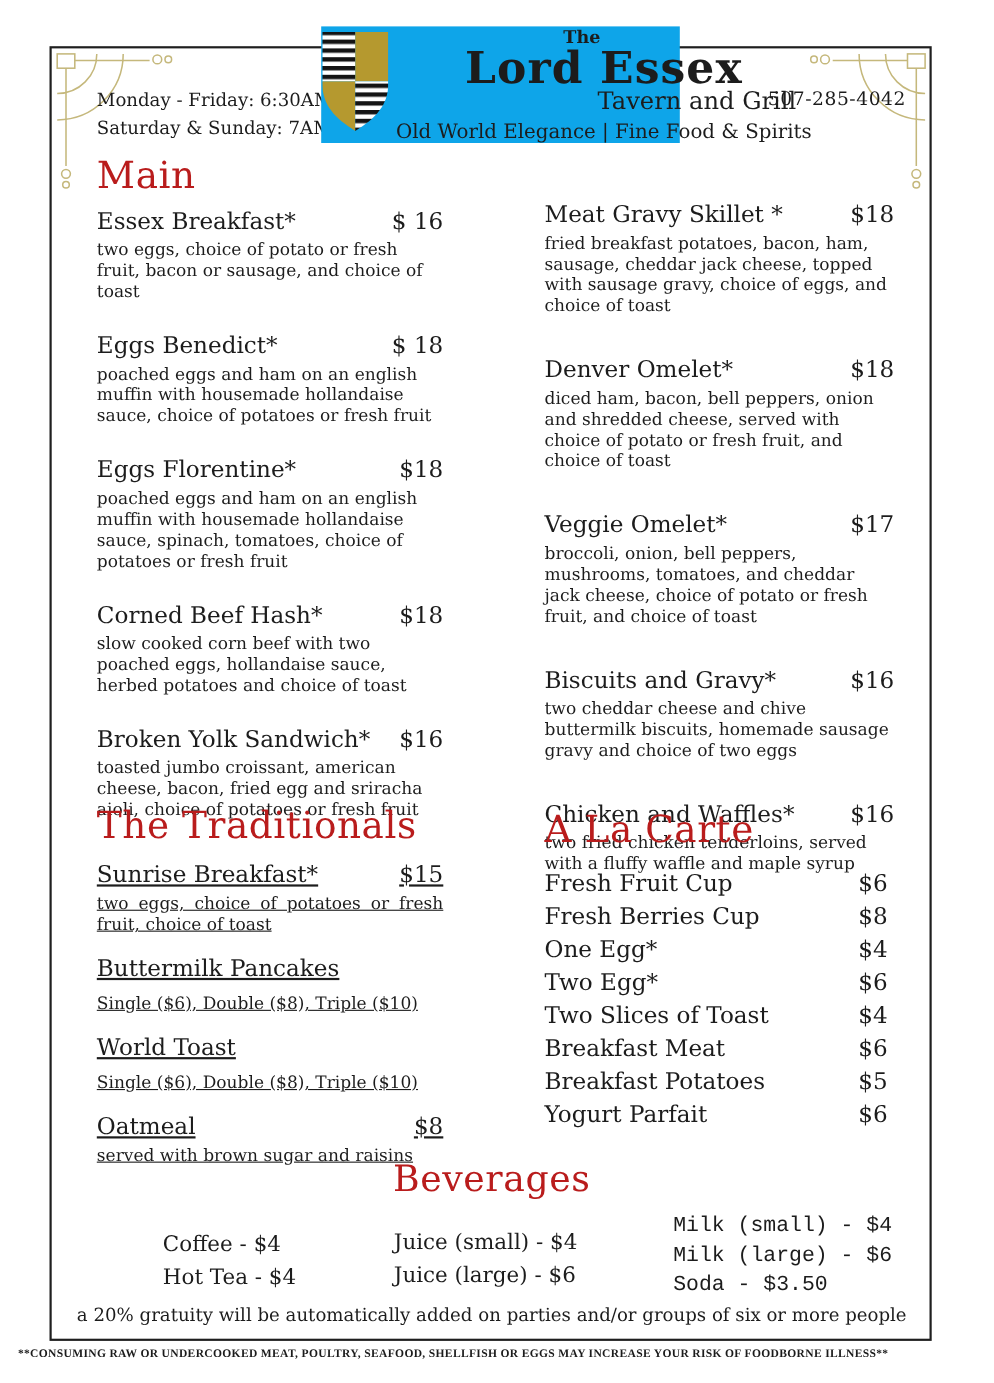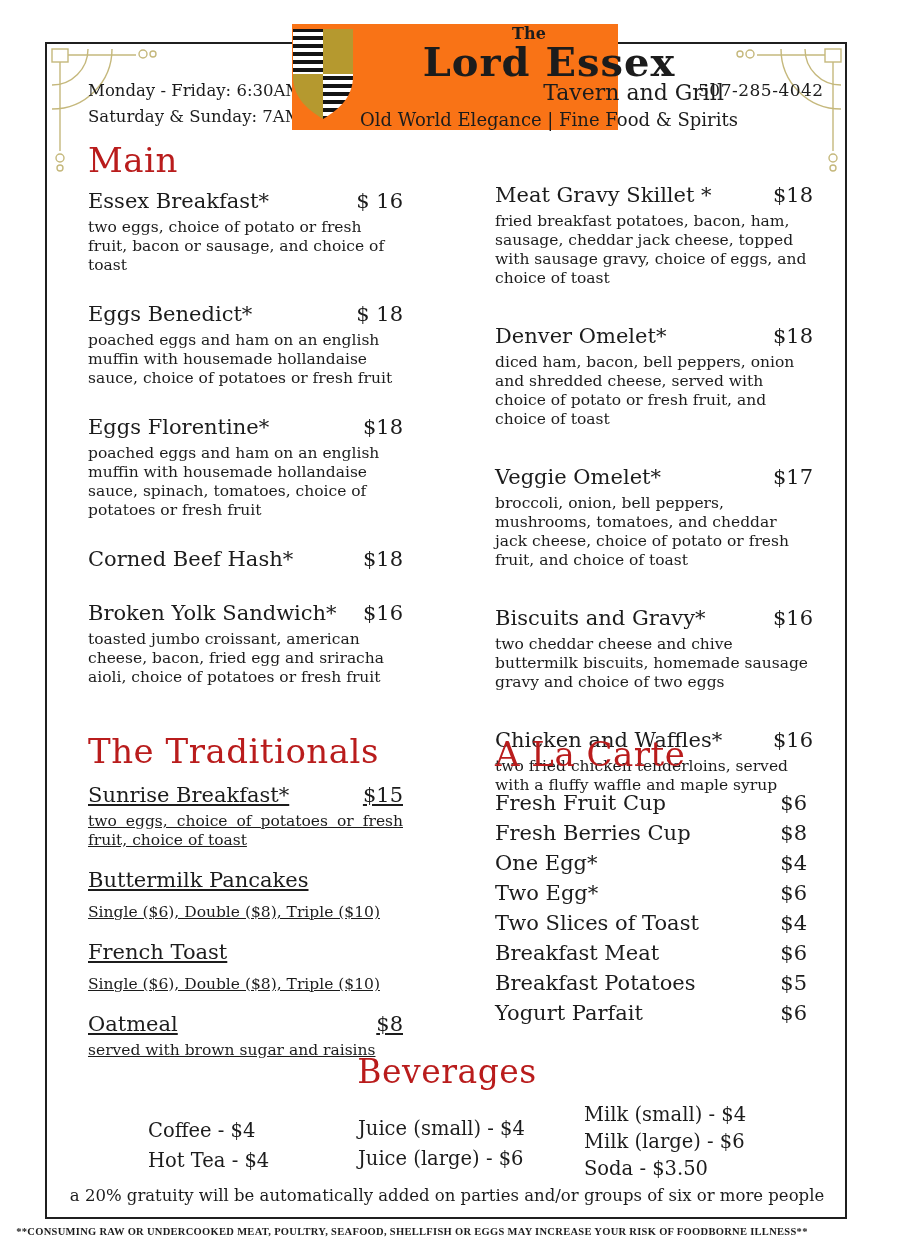--- a/index.html
+++ b/index.html
@@ -12,21 +12,21 @@
            border:2px solid #1f1f1f; }
 
   .flourish { position:absolute; top:45px; }
   .flourish.tl { left:48px; }
   .flourish.tr { right:59px; transform:scaleX(-1); }
 
   .hours { position:absolute; left:88px; top:78px; font-size:16.5px; line-height:1.6; }
   .phone { position:absolute; left:698px; top:80px; font-size:17px; letter-spacing:.5px; }
 
   .logo { position:absolute; left:292px; top:24px; width:326px; height:106px;
-          background:#f97316; display:flex; align-items:flex-start; z-index:2; }
+          background:#0ea5e9; display:flex; align-items:flex-start; z-index:2; }
   .shield { flex:0 0 62px; margin-top:4px; }
   .logo-text { flex:1; text-align:center; padding-left:6px; }
   .logo-the  { font-size:16px; font-weight:bold; margin-left:-40px; }
   .logo-name { font-size:40px; font-weight:bold; letter-spacing:1px; line-height:.95;
                font-family:"DejaVu Serif",serif; }
   .logo-sub  { font-size:22px; text-align:right; padding-right:14px; line-height:1.1; }
   .logo-tag  { font-size:18px; margin-top:4px; white-space:nowrap;text-align:right; }
 
   .sec { color:#b91c1c; font-weight:normal; font-size:34px; letter-spacing:.5px; }
   .main-title { position:absolute; left:88px; top:140px; }
@@ -48,21 +48,21 @@
   .idesc  { font-size:15.5px; line-height:19px; margin-top:2px; }
   .idesc.justify { text-align:justify; }
   .idesc.spaced { margin-top:8px; }
 
   .alc-col { position:absolute; left:495px; top:788px; width:312px; }
   .alc-row { display:flex; justify-content:space-between; font-size:21px; line-height:30px; }
 
   .bev { position:absolute; font-size:19.5px; line-height:30px; }
   .bev1 { left:148px; top:1116px; }
   .bev2 { left:358px; top:1114px; }
-  .bev3 { left:584px; top:1101px; line-height:27px; }
+  .bev3 { left:612px; top:1101px; line-height:27px;font-family:Liberation Mono, monospace; }
 
   .gratuity { position:absolute; left:46px; width:802px; top:1186px;
               text-align:center; font-size:16.5px; }
   .disclaimer { position:absolute; left:0; width:824px; top:1226px; text-align:center;
                 font-size:10.5px; font-weight:bold; letter-spacing:.3px;
                 font-family:"Liberation Serif",serif; }
 </style>
 </head>
 <body>
 
@@ -149,20 +149,21 @@
         <span class="iname">Eggs Florentine*</span>
         <span class="iprice">$18</span>
       </div>
       <div class="idesc">poached eggs and ham on an english muffin with housemade hollandaise sauce, spinach, tomatoes, choice of potatoes or fresh fruit</div>
     </div>
     <div class="item">
       <div class="row">
         <span class="iname">Corned Beef Hash*</span>
         <span class="iprice">$18</span>
       </div>
+      <div class="idesc">slow cooked corn beef with two poached eggs, hollandaise sauce, herbed potatoes and choice of toast</div>
     </div>
     <div class="item">
       <div class="row">
         <span class="iname">Broken Yolk Sandwich*</span>
         <span class="iprice">$16</span>
       </div>
       <div class="idesc">toasted jumbo croissant, american cheese, bacon, fried egg and sriracha aioli, choice of potatoes or fresh fruit</div>
     </div>
   </div>
 
@@ -216,21 +217,21 @@
     </div>
     <div class="item">
       <div class="row">
         <span class="iname">Buttermilk Pancakes</span>
         <span class="iprice"></span>
       </div>
       <div class="idesc spaced">Single ($6), Double ($8), Triple ($10)</div>
     </div>
     <div class="item">
       <div class="row">
-        <span class="iname">French Toast</span>
+        <span class="iname">World Toast</span>
         <span class="iprice"></span>
       </div>
       <div class="idesc spaced">Single ($6), Double ($8), Triple ($10)</div>
     </div>
     <div class="item">
       <div class="row">
         <span class="iname">Oatmeal</span>
         <span class="iprice">$8</span>
       </div>
       <div class="idesc">served with brown sugar and raisins</div>

